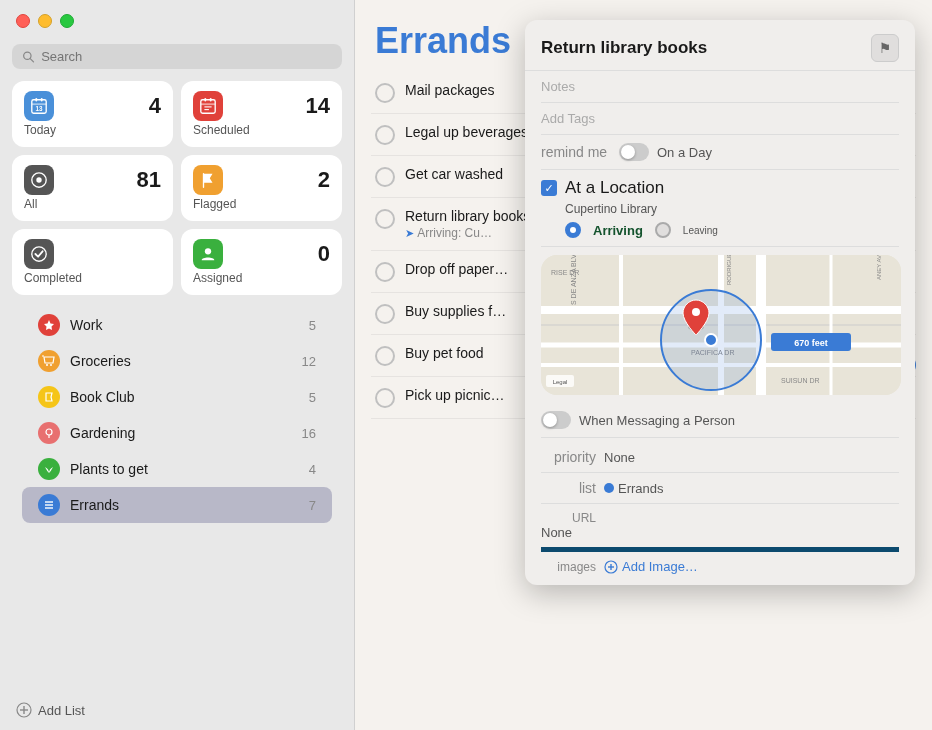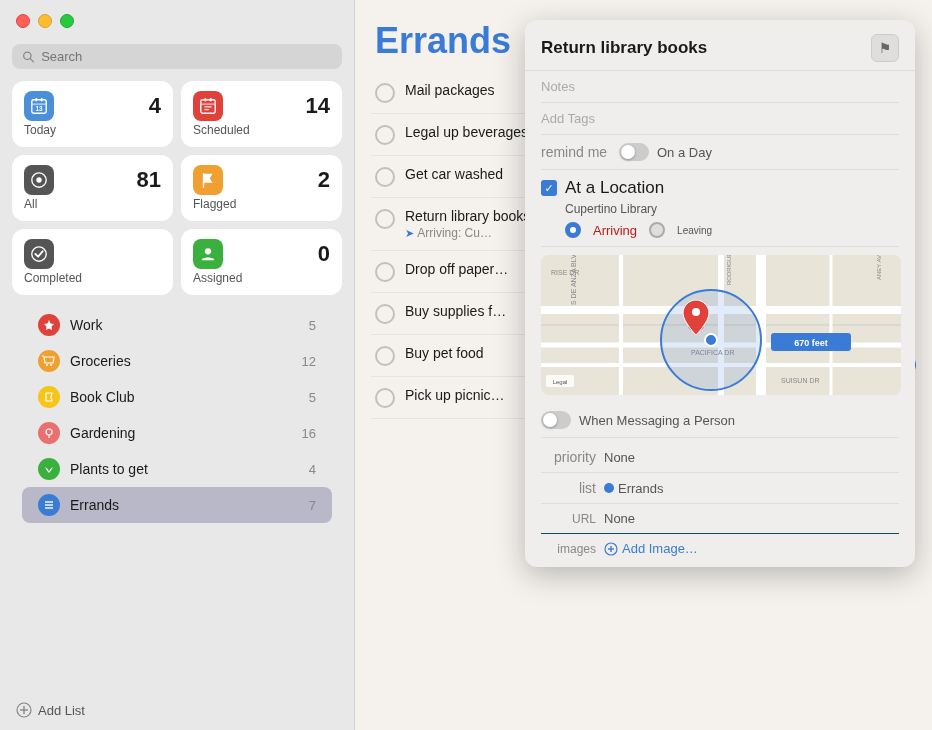--- a/index.html
+++ b/index.html
@@ -398,34 +398,34 @@
     .radio-unselected {
       width: 16px;
       height: 16px;
       border-radius: 50%;
       border: 2px solid #aaa;
       background: #e0dedd;
     }
 
     .arriving-label {
       font-size: 13px;
-      color: #b91c1c;
-      font-weight: 400;
+      color: #14532d;
+      font-weight: 700;
     }
 
     .leaving-label {
       font-size: 10px;
       color: #555;
     }
 
     
     .map-container {
       width: 360px;
       height: 140px;
-      border-radius: 8px;
+      border-radius: 16px;
       overflow: hidden;
       margin: 8px 0;
       position: relative;
       background: #e8e4d8;
     }
 
     .map-svg {
       width: 100%;
       height: 100%;
     }
@@ -493,23 +493,23 @@
       width: 10px;
       height: 10px;
       border-radius: 50%;
       background: #3a7bd5;
       display: inline-block;
       margin-right: 4px;
     }
 
     .url-row {
       display: flex;
-      align-items: center;
       padding: 7px 0;
-      border-bottom: 1px solid #0c4a6e;
+      border-bottom: 5px solid #0c4a6e;
+      flex-direction: column;
     }
 
     .images-row {
       display: flex;
       align-items: center;
       padding: 7px 0;
       gap: 8px;
     }
 
     .add-image {

